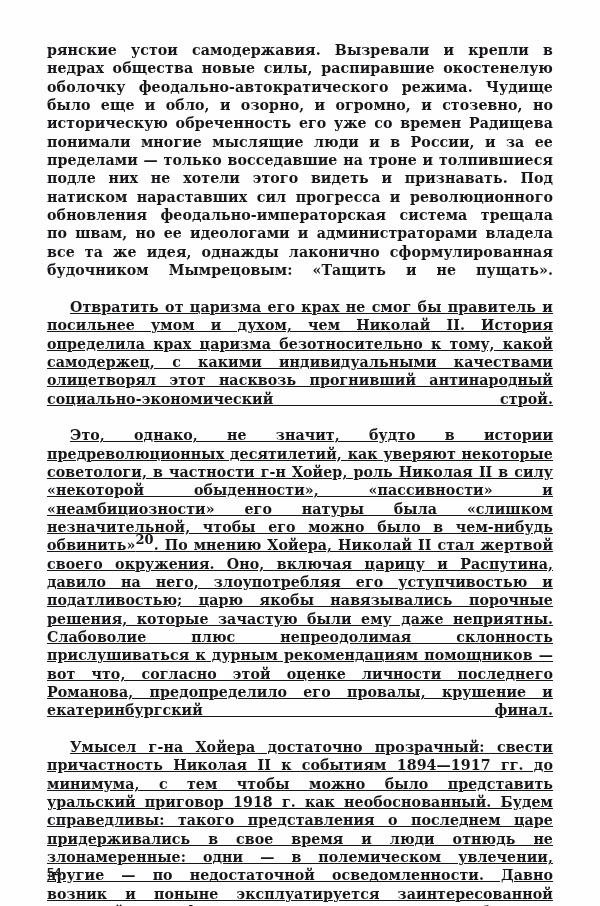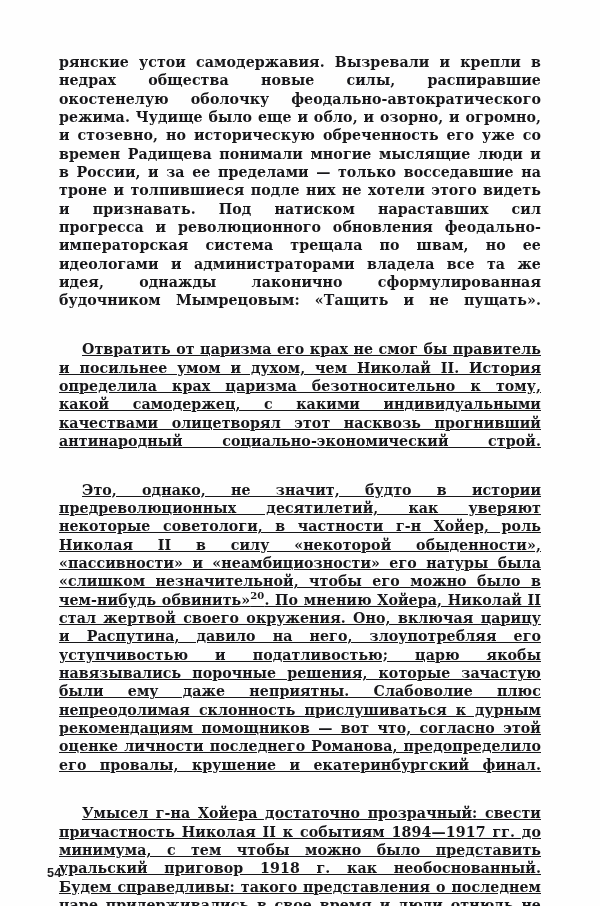--- a/index.html
+++ b/index.html
@@ -18,21 +18,21 @@
     box-sizing: border-box;
   }
   
   .text-block {
     position: absolute;
     left: 47px;
     top: 41px;
     width: 506px;
   }
   .para {
-    margin: 12px;
+    margin: 0;
     text-align: justify;
     text-justify: inter-word;
     font-size: 14.2px;
     line-height: 18.35px;
     color: #17171a;
     font-weight: 600;
     letter-spacing: 0.1px;
     word-spacing: 0.2px;
     -webkit-font-smoothing: none;
   }
@@ -40,21 +40,21 @@
     text-indent: 23px;
     text-decoration: underline;
   }
   
   .para::after {
     content: "";
     display: inline-block;
     width: 100%;
   }
   sup.fn {
-    font-size: 10px;
+    font-size: 13px;
     font-weight: 600;
     vertical-align: super;
     line-height: 0;
   }
   .folio {
     position: absolute;
     left: 47px;
     top: 866px;
     font-family: "Liberation Sans", "DejaVu Sans", sans-serif;
     font-size: 12.6px;

